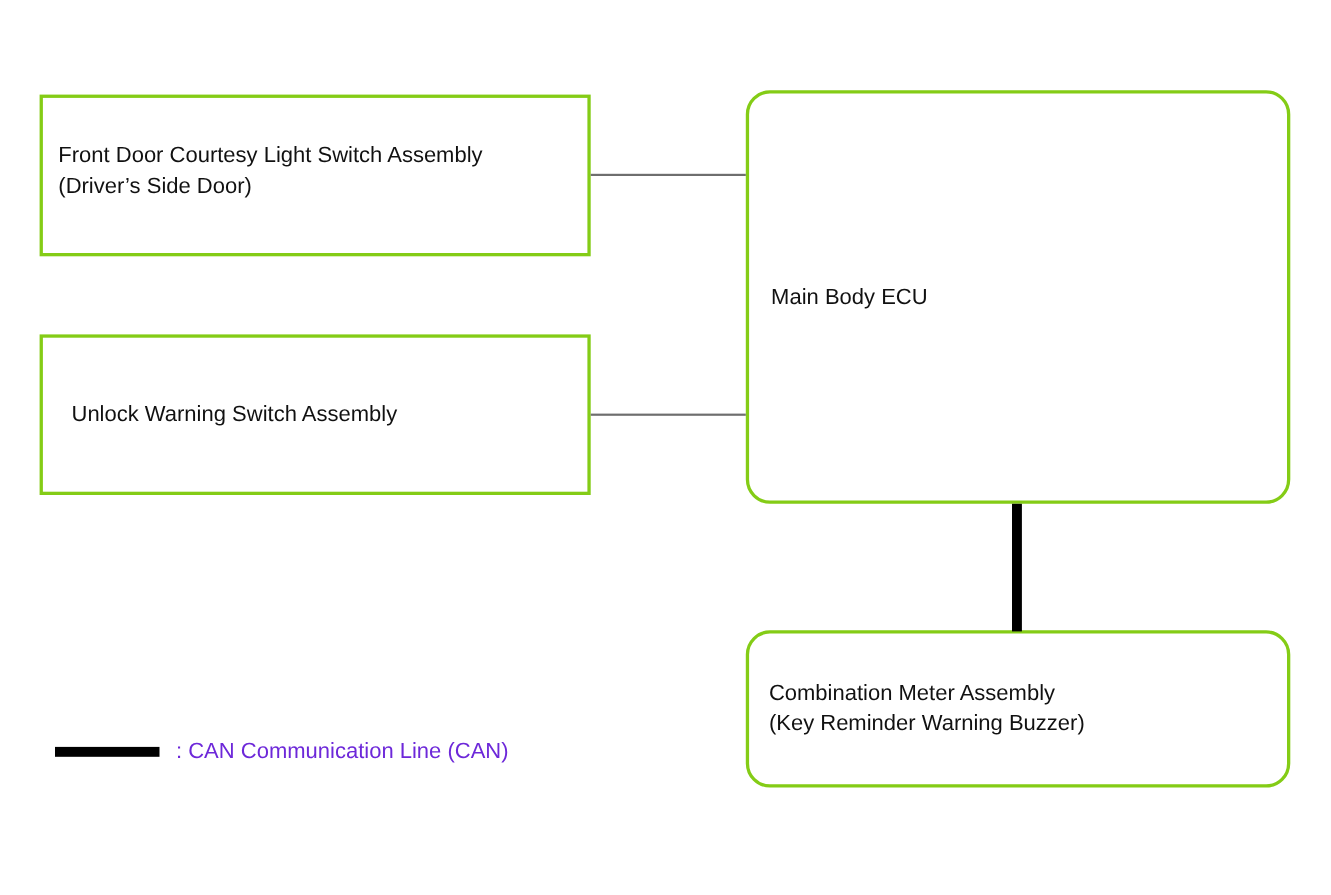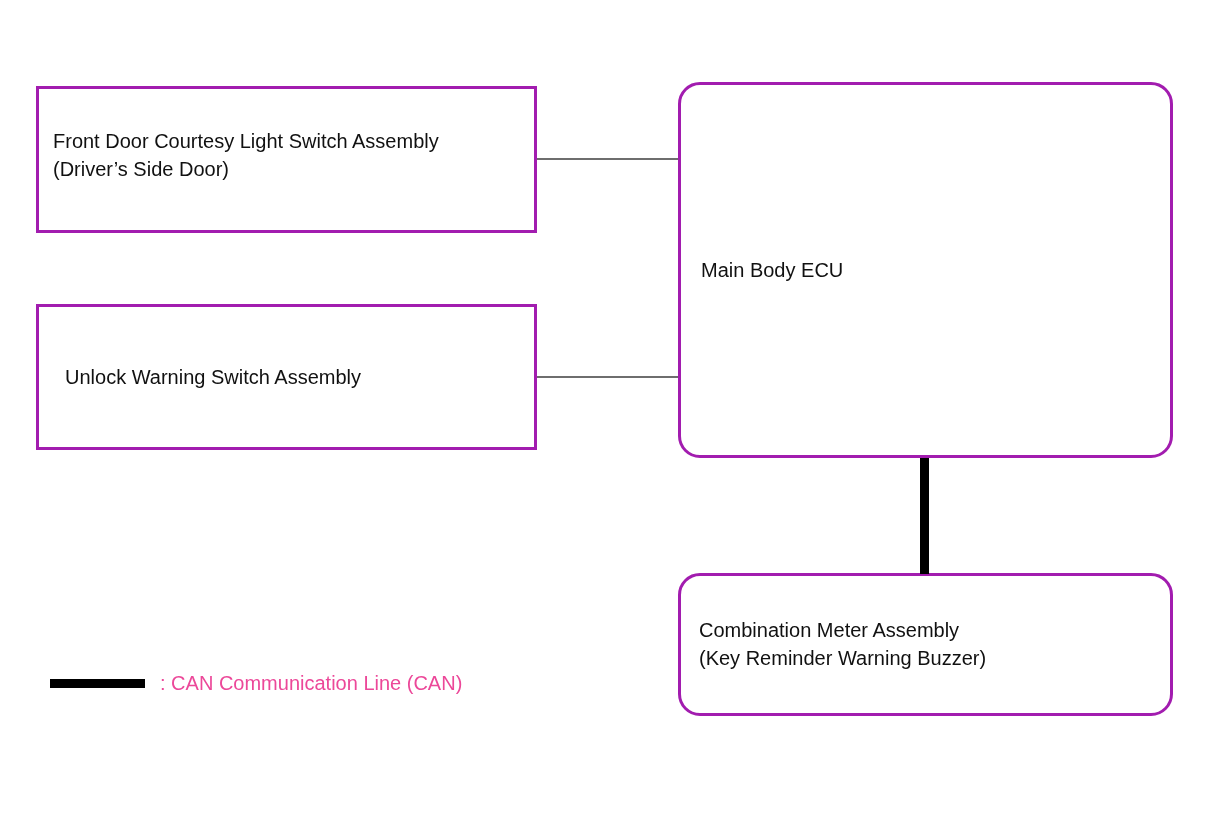--- a/index.html
+++ b/index.html
@@ -12,21 +12,21 @@
     width: 1210px;
     height: 814px;
     background: #ffffff;
     font-family: "Liberation Sans", "DejaVu Sans", sans-serif;
     color: #111111;
     overflow: hidden;
   }
   .node {
     position: absolute;
     box-sizing: border-box;
-    border: 3px solid #a21caf;
+    border: 3px solid #84cc16;
     background: #ffffff;
     font-size: 20px;
     line-height: 28px;
     white-space: pre-line;
   }
   .node.rect { border-radius: 0; }
   .node.rounded { border-radius: 22px; }
 
   .node.top-left { padding: 10px 14px; }
   .node.v-center {
@@ -62,21 +62,21 @@
   }
   .legend-swatch {
     width: 95px;
     height: 9px;
     background: #000000;
     margin-right: 15px;
   }
   .legend-label {
     font-size: 20px;
     line-height: 28px;
-    color: #ec4899;
+    color: #6d28d9;
   }
 </style>
 </head>
 <body>
 
 <div class="canvas">
 
   <div id="front-door-box" class="node rect top-left">
     <span>Front Door Courtesy Light Switch Assembly
 (Driver’s Side Door)</span>

